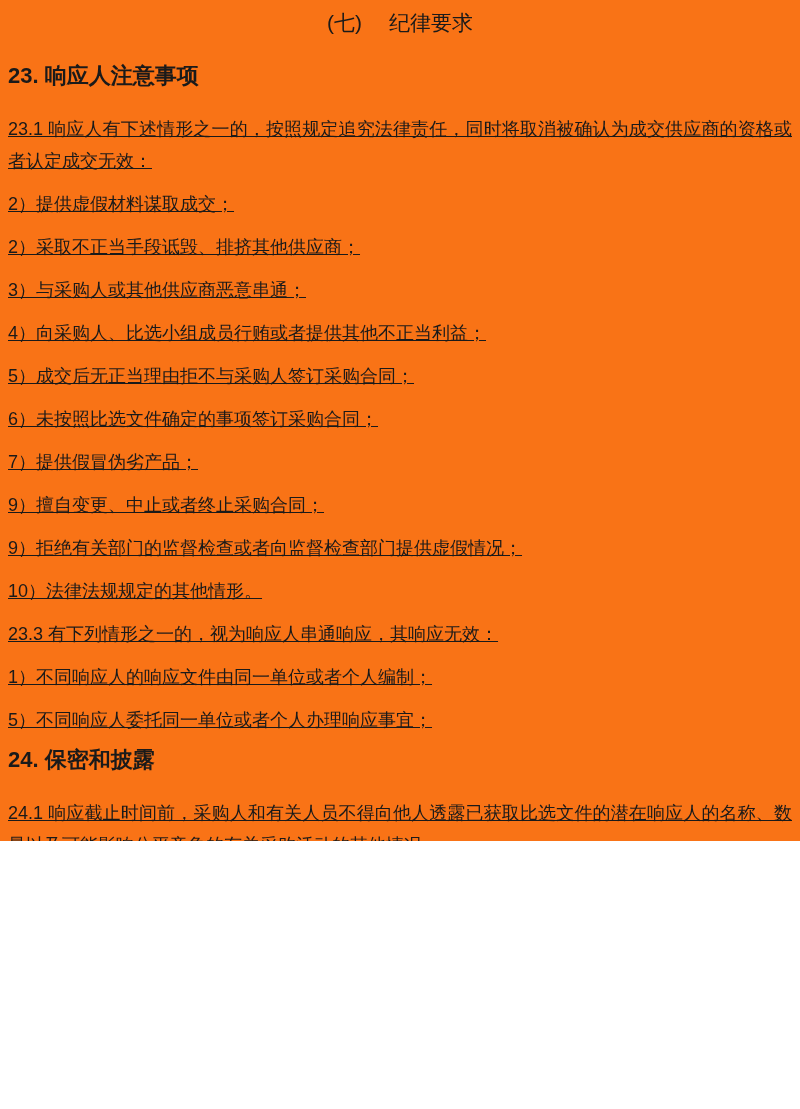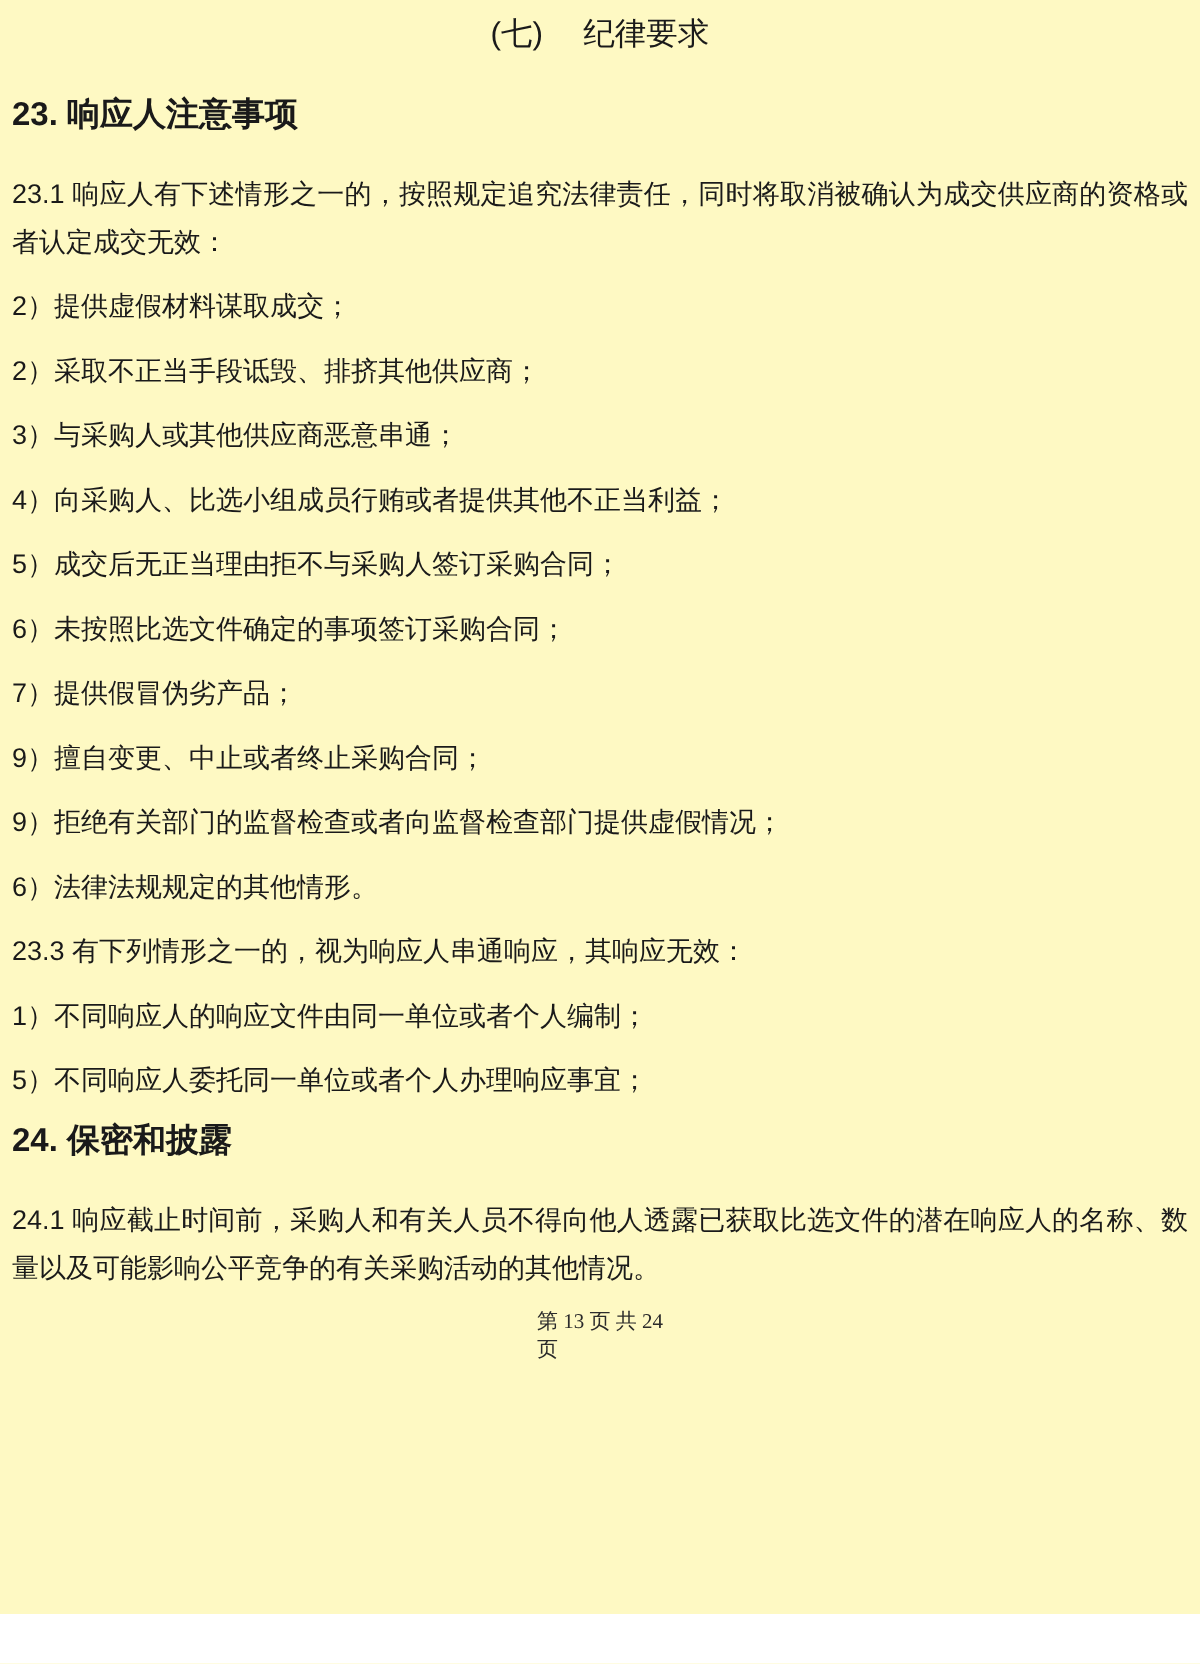--- a/index.html
+++ b/index.html
@@ -3,24 +3,24 @@
 <meta charset="utf-8">
 <style>
   html, body {
     margin: 0;
     padding: 0;
     background: #ffffff;
   }
   .page {
     position: relative;
     width: 800px;
-    height: 1076px;
+    height: 841px;
     box-sizing: border-box;
     padding: 8px 8px 0 8px;
-    background: #fef9c3;
+    background: #f97316;
     color: #1a1a1a;
     font-family: "Liberation Sans", sans-serif;
     overflow: hidden;
   }
   .doc-title {
     font-size: 21px;
     font-weight: 400;
     line-height: 30px;
     text-align: center;
     margin: 0 0 25px 0;
@@ -29,20 +29,21 @@
     font-size: 22px;
     font-weight: 700;
     line-height: 26px;
     margin: 0 0 24px 0;
   }
   .para {
     font-size: 18px;
     line-height: 32px;
     margin: 0 0 11px 0;
     text-align: justify;
+    text-decoration: underline;
   }
   .footer {
     margin-top: 7px;
     display: flex;
     justify-content: center;
     font-family: "Liberation Serif", serif;
     font-size: 14px;
     line-height: 19px;
     color: #2b2b2b;
   }
@@ -63,21 +64,21 @@
 
   <p class="para">2）提供虚假材料谋取成交；</p>
   <p class="para">2）采取不正当手段诋毁、排挤其他供应商；</p>
   <p class="para">3）与采购人或其他供应商恶意串通；</p>
   <p class="para">4）向采购人、比选小组成员行贿或者提供其他不正当利益；</p>
   <p class="para">5）成交后无正当理由拒不与采购人签订采购合同；</p>
   <p class="para">6）未按照比选文件确定的事项签订采购合同；</p>
   <p class="para">7）提供假冒伪劣产品；</p>
   <p class="para">9）擅自变更、中止或者终止采购合同；</p>
   <p class="para">9）拒绝有关部门的监督检查或者向监督检查部门提供虚假情况；</p>
-  <p class="para">6）法律法规规定的其他情形。</p>
+  <p class="para">10）法律法规规定的其他情形。</p>
 
 
   <p class="para">23.3 有下列情形之一的，视为响应人串通响应，其响应无效：</p>
 
   <p class="para">1）不同响应人的响应文件由同一单位或者个人编制；</p>
   <p class="para">5）不同响应人委托同一单位或者个人办理响应事宜；</p>
 
   <h2 class="sec-heading">24. 保密和披露</h2>
 
   <p class="para">24.1 响应截止时间前，采购人和有关人员不得向他人透露已获取比选文件的潜在响应人的名称、数量以及可能影响公平竞争的有关采购活动的其他情况。</p>

